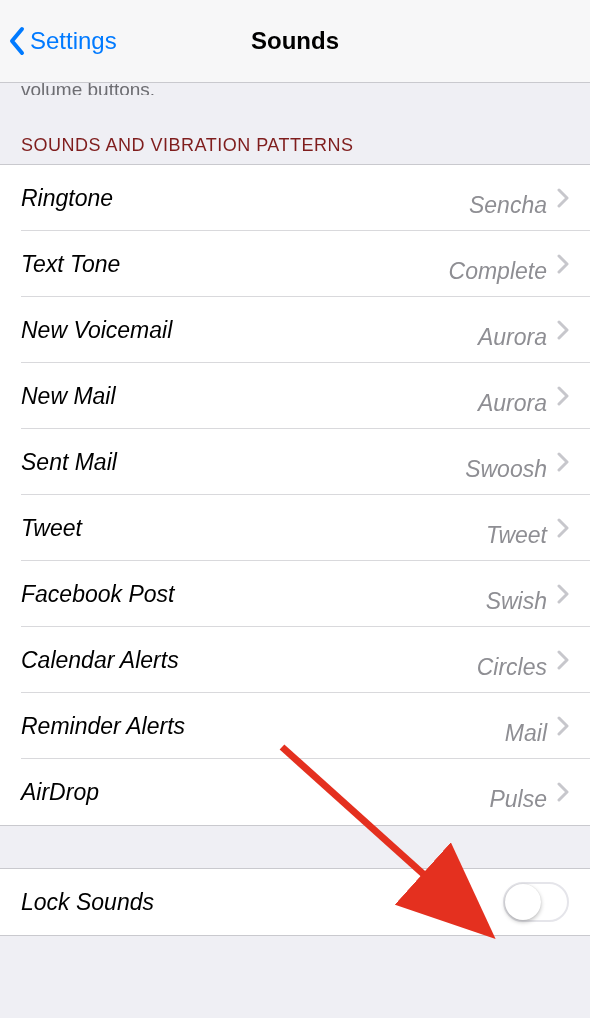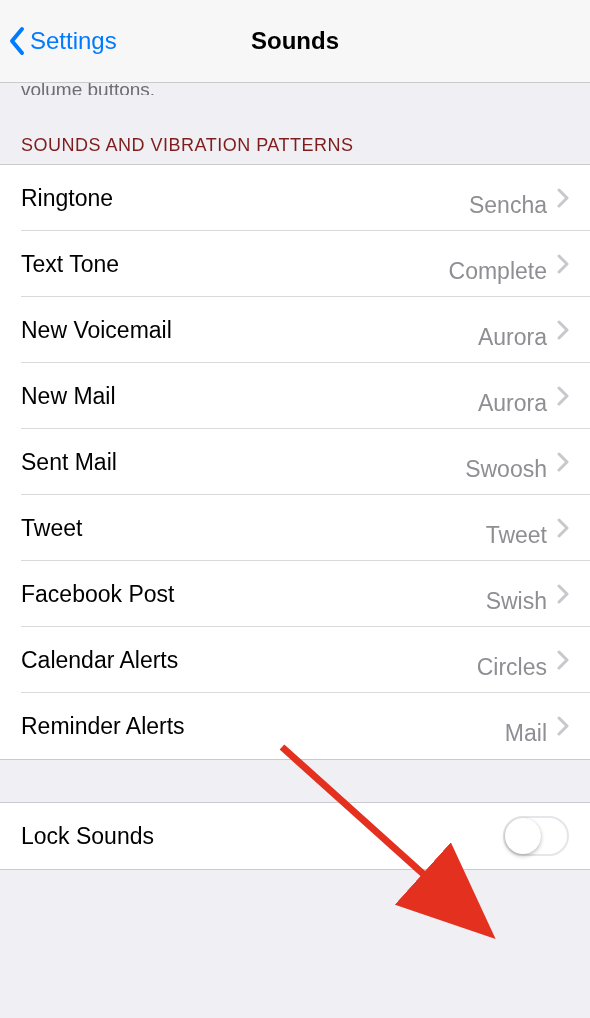--- a/index.html
+++ b/index.html
@@ -59,20 +59,21 @@
       padding: 26px 21px 8px 21px;
       color: #7f1d1d;
       font-size: 18px;
       letter-spacing: 0.5px;
       text-transform: uppercase;
     }
     .list {
       background: #fff;
       border-top: 1px solid #c9c9ce;
       border-bottom: 1px solid #c9c9ce;
+      font-style: italic;
     }
     .list-row {
       height: 66px;
       display: flex;
       align-items: center;
       padding: 0 21px;
       position: relative;
       cursor: pointer;
     }
     .list-row::after {
@@ -219,20 +220,27 @@
   <div class="list-row">
     <span class="row-label">Calendar Alerts</span>
     <span class="row-value">Circles</span>
     <svg class="chevron" viewBox="0 0 12 20">
         <polyline points="2,2 10,10 2,18" fill="none" stroke="#c7c7cc" stroke-width="3" stroke-linecap="round" stroke-linejoin="round"></polyline>
       </svg>
   </div>
   <div class="list-row">
     <span class="row-label">Reminder Alerts</span>
     <span class="row-value">Mail</span>
+    <svg class="chevron" viewBox="0 0 12 20">
+        <polyline points="2,2 10,10 2,18" fill="none" stroke="#c7c7cc" stroke-width="3" stroke-linecap="round" stroke-linejoin="round"></polyline>
+      </svg>
+  </div>
+  <div class="list-row">
+    <span class="row-label">AirDrop</span>
+    <span class="row-value">Pulse</span>
     <svg class="chevron" viewBox="0 0 12 20">
         <polyline points="2,2 10,10 2,18" fill="none" stroke="#c7c7cc" stroke-width="3" stroke-linecap="round" stroke-linejoin="round"></polyline>
       </svg>
   </div>
 </div>
 
 <div class="spacer"></div>
 
 <div class="list">
   <div class="toggle-row">

